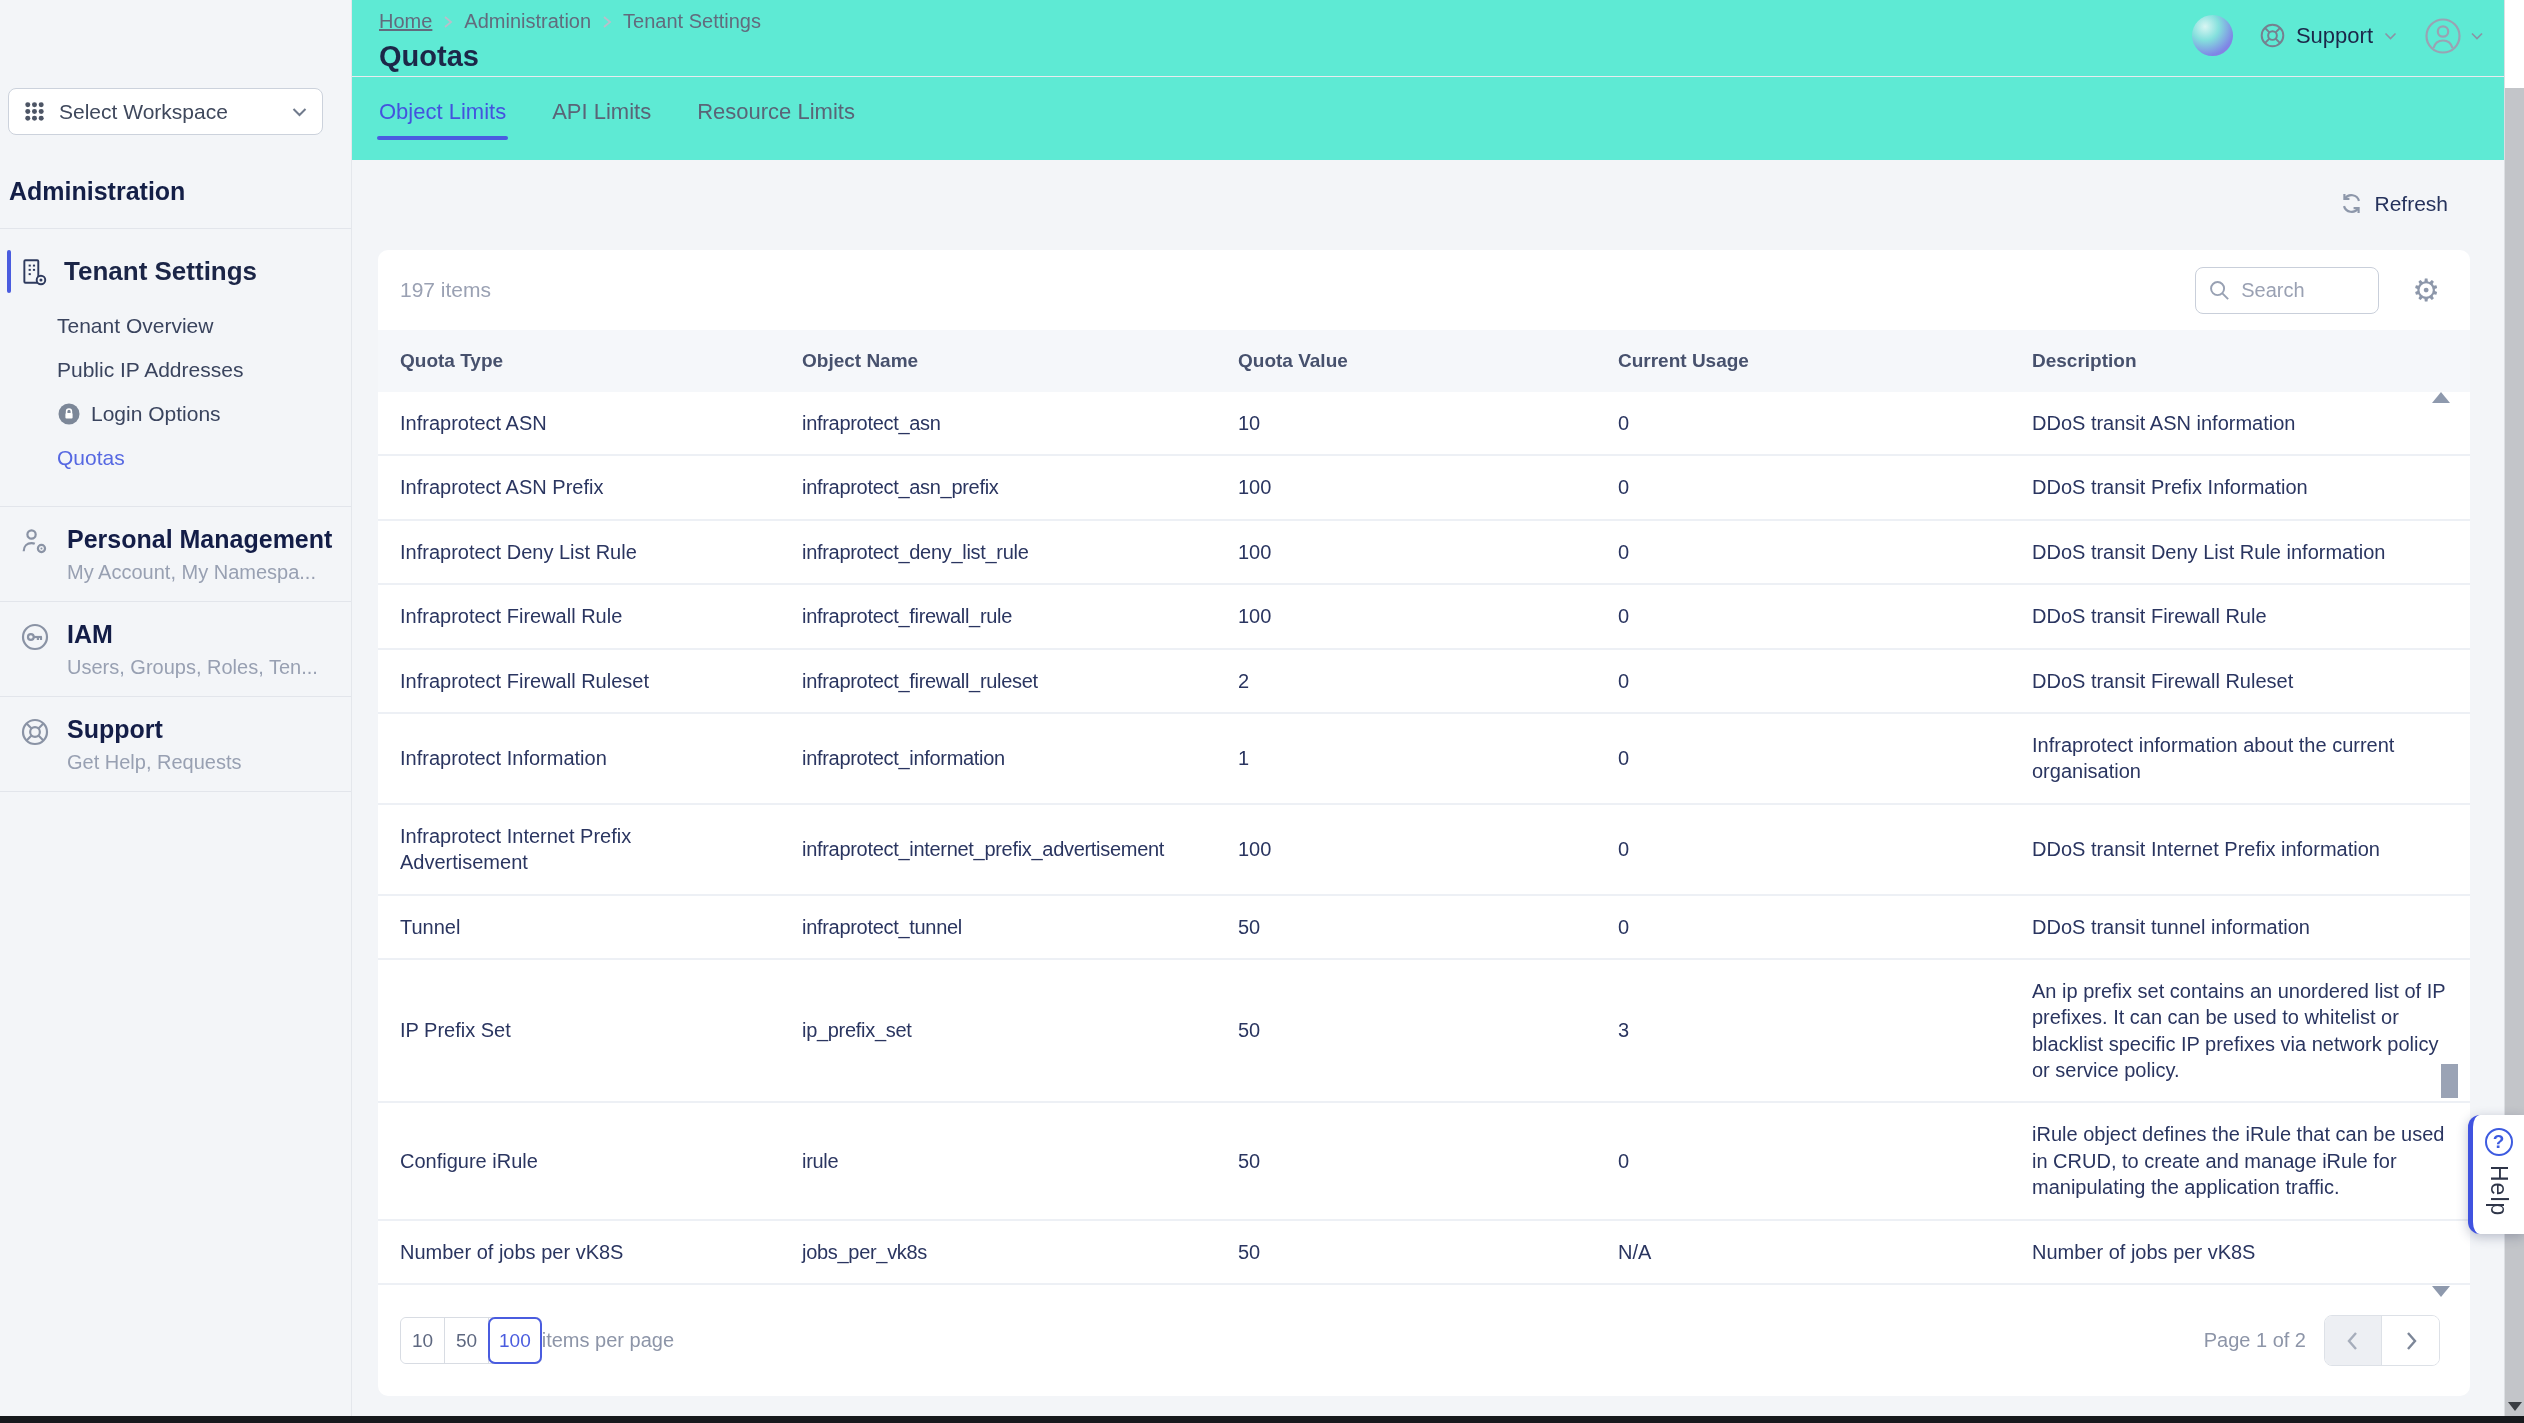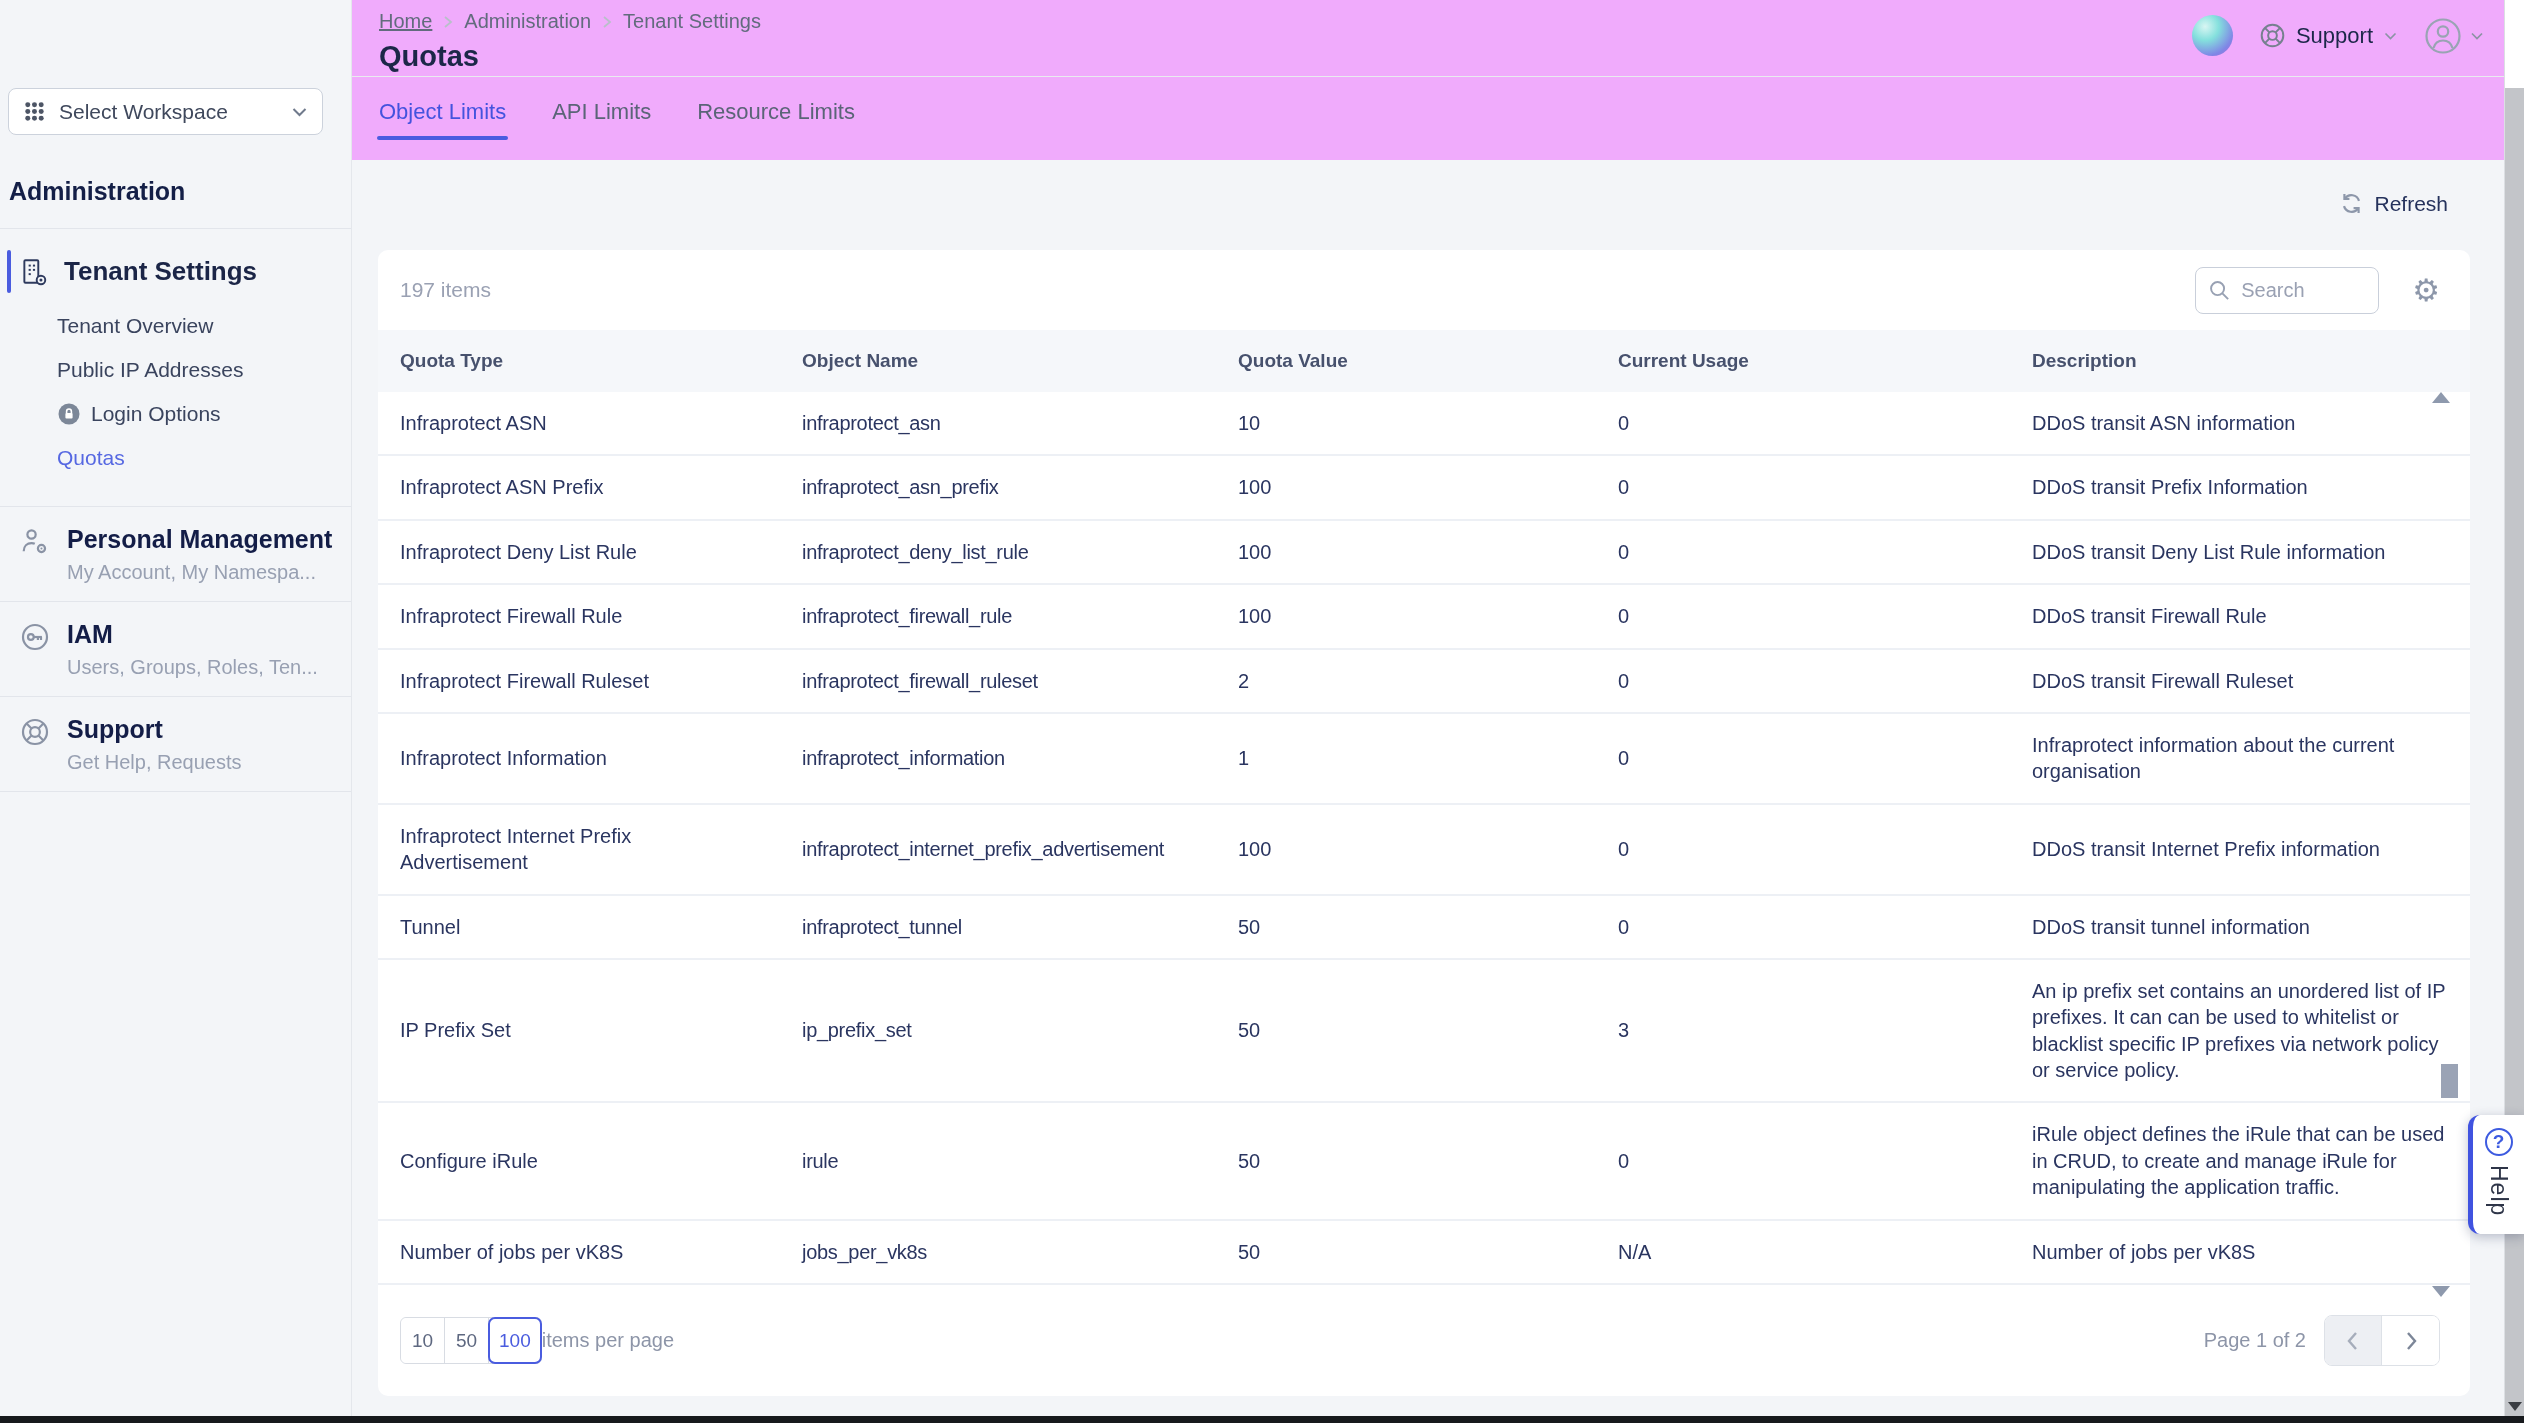--- a/index.html
+++ b/index.html
@@ -22,21 +22,21 @@
   .nav-sub-item { height:44px; display:flex; align-items:center; gap:10px; padding-left:57px; font-size:21px; color:#3a445e; cursor:pointer; }
   .nav-sub-item.active { color:#5668e2; }
   .side-sections { margin-top:26px; border-top:1px solid #e2e5eb; }
   .side-section { padding:17px 14px 17px 20px; border-bottom:1px solid #e2e5eb; display:flex; gap:17px; cursor:pointer; }
   .side-section .title { font-size:25px; font-weight:700; color:#131d47; line-height:1.2; }
   .side-section .subtitle { margin-top:7px; font-size:20px; color:#98a0b2; }
   .side-section .sec-icon { margin-top:3px; }
 
   
   .main { position:absolute; left:352px; top:0; right:0; bottom:0; }
-  .topbar { height:160px; background:#f0abfc; position:relative; }
+  .topbar { height:160px; background:#5eead4; position:relative; }
   .topbar-upper { height:77px; border-bottom:1px solid #e9ebef; padding:10px 0 0 27px; }
   .breadcrumb { display:flex; align-items:center; gap:11px; font-size:20px; color:#626b7d; }
   .crumb-home { text-decoration:underline; cursor:pointer; }
   .crumb { cursor:pointer; }
   .page-title { font-size:29px; font-weight:600; color:#1c2748; margin-top:7px; }
   .topbar-right { position:absolute; top:15px; right:40px; display:flex; align-items:center; gap:26px; }
   .brand-logo { width:41px; height:41px; border-radius:50%;
     background:radial-gradient(circle at 32% 28%, #d9f6f3 0%, #84e0dd 34%, #7f86e6 72%, #a76bd6 100%); }
   .support-menu { display:flex; align-items:center; gap:10px; cursor:pointer; }
   .support-menu .label { font-size:22px; color:#1c2749; }

